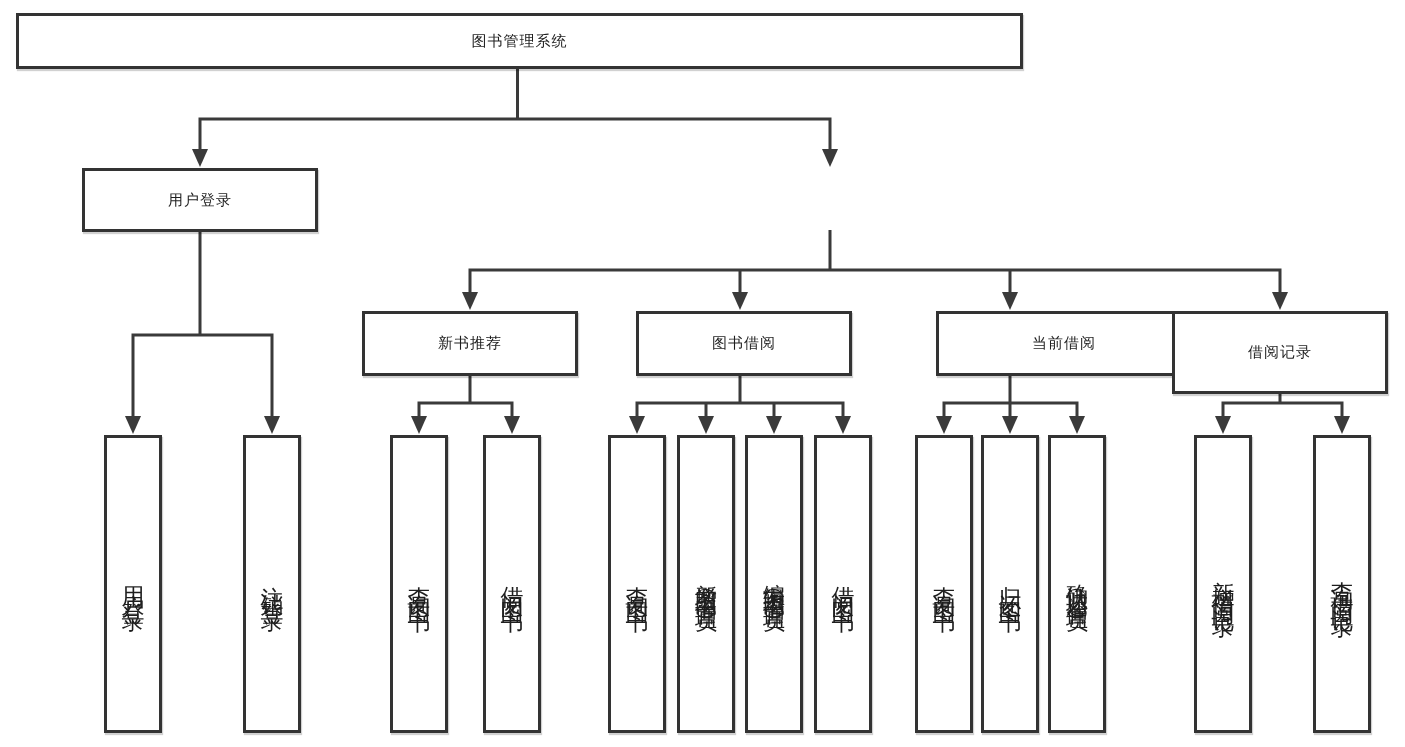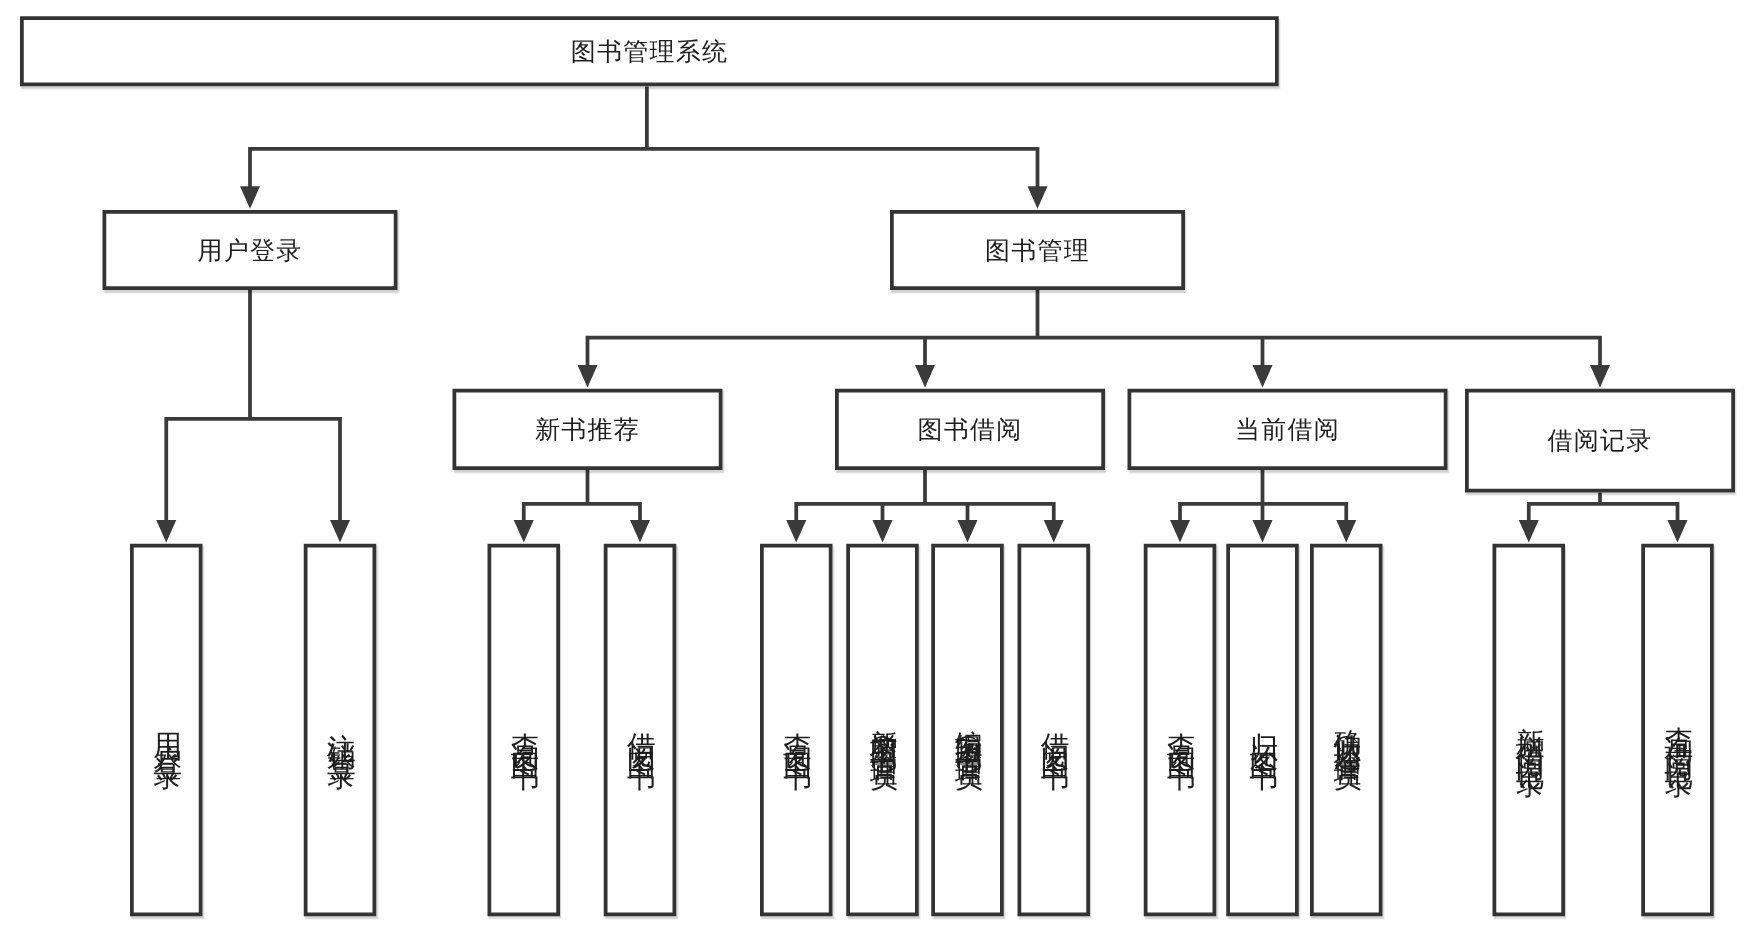--- a/index.html
+++ b/index.html
@@ -28,21 +28,21 @@
     background: #ffffff;
     border: 3px solid #333333;
     box-shadow: 1px 2px 1px rgba(0,0,0,0.18);
     display: flex;
     align-items: center;
     justify-content: center;
     color: #1e1e1e;
     z-index: 2;
   }
   .hlabel {
-    font-size: 20px;
+    font-size: 15px;
     letter-spacing: 1px;
     white-space: nowrap;
   }
   .vbox .vlabel {
     writing-mode: vertical-rl;
     text-orientation: mixed;
     font-size: 23px;
     letter-spacing: 8px;
     line-height: 1;
     white-space: nowrap;
@@ -128,31 +128,28 @@
     </g>
   </svg>
 
   <div class="box" style="left:16px; top:13px; width:1007px; height:56px;">
     <span class="hlabel">图书管理系统</span>
   </div>
 
   <div class="box" style="left:82px; top:168px; width:236px; height:64px;">
     <span class="hlabel">用户登录</span>
   </div>
-  <div class="box" style="left:712px; top:168px; width:236px; height:64px;">
-    <span class="hlabel">图书管理</span>
-  </div>
 
   <div class="box" style="left:362px; top:311px; width:216px; height:65px;">
     <span class="hlabel">新书推荐</span>
   </div>
-  <div class="box" style="left:668px; top:311px; width:216px; height:65px;">
+  <div class="box" style="left:636px; top:311px; width:216px; height:65px;">
     <span class="hlabel">图书借阅</span>
   </div>
-  <div class="box" style="left:902px; top:311px; width:256px; height:65px;">
+  <div class="box" style="left:936px; top:311px; width:256px; height:65px;">
     <span class="hlabel">当前借阅</span>
   </div>
   <div class="box" style="left:1172px; top:311px; width:216px; height:83px;">
     <span class="hlabel">借阅记录</span>
   </div>
 
   <div class="box vbox" style="left:104px; top:435px; width:58px; height:298px;">
     <span class="vlabel">用户登录</span>
   </div>
   <div class="box vbox" style="left:243px; top:435px; width:58px; height:298px;">

